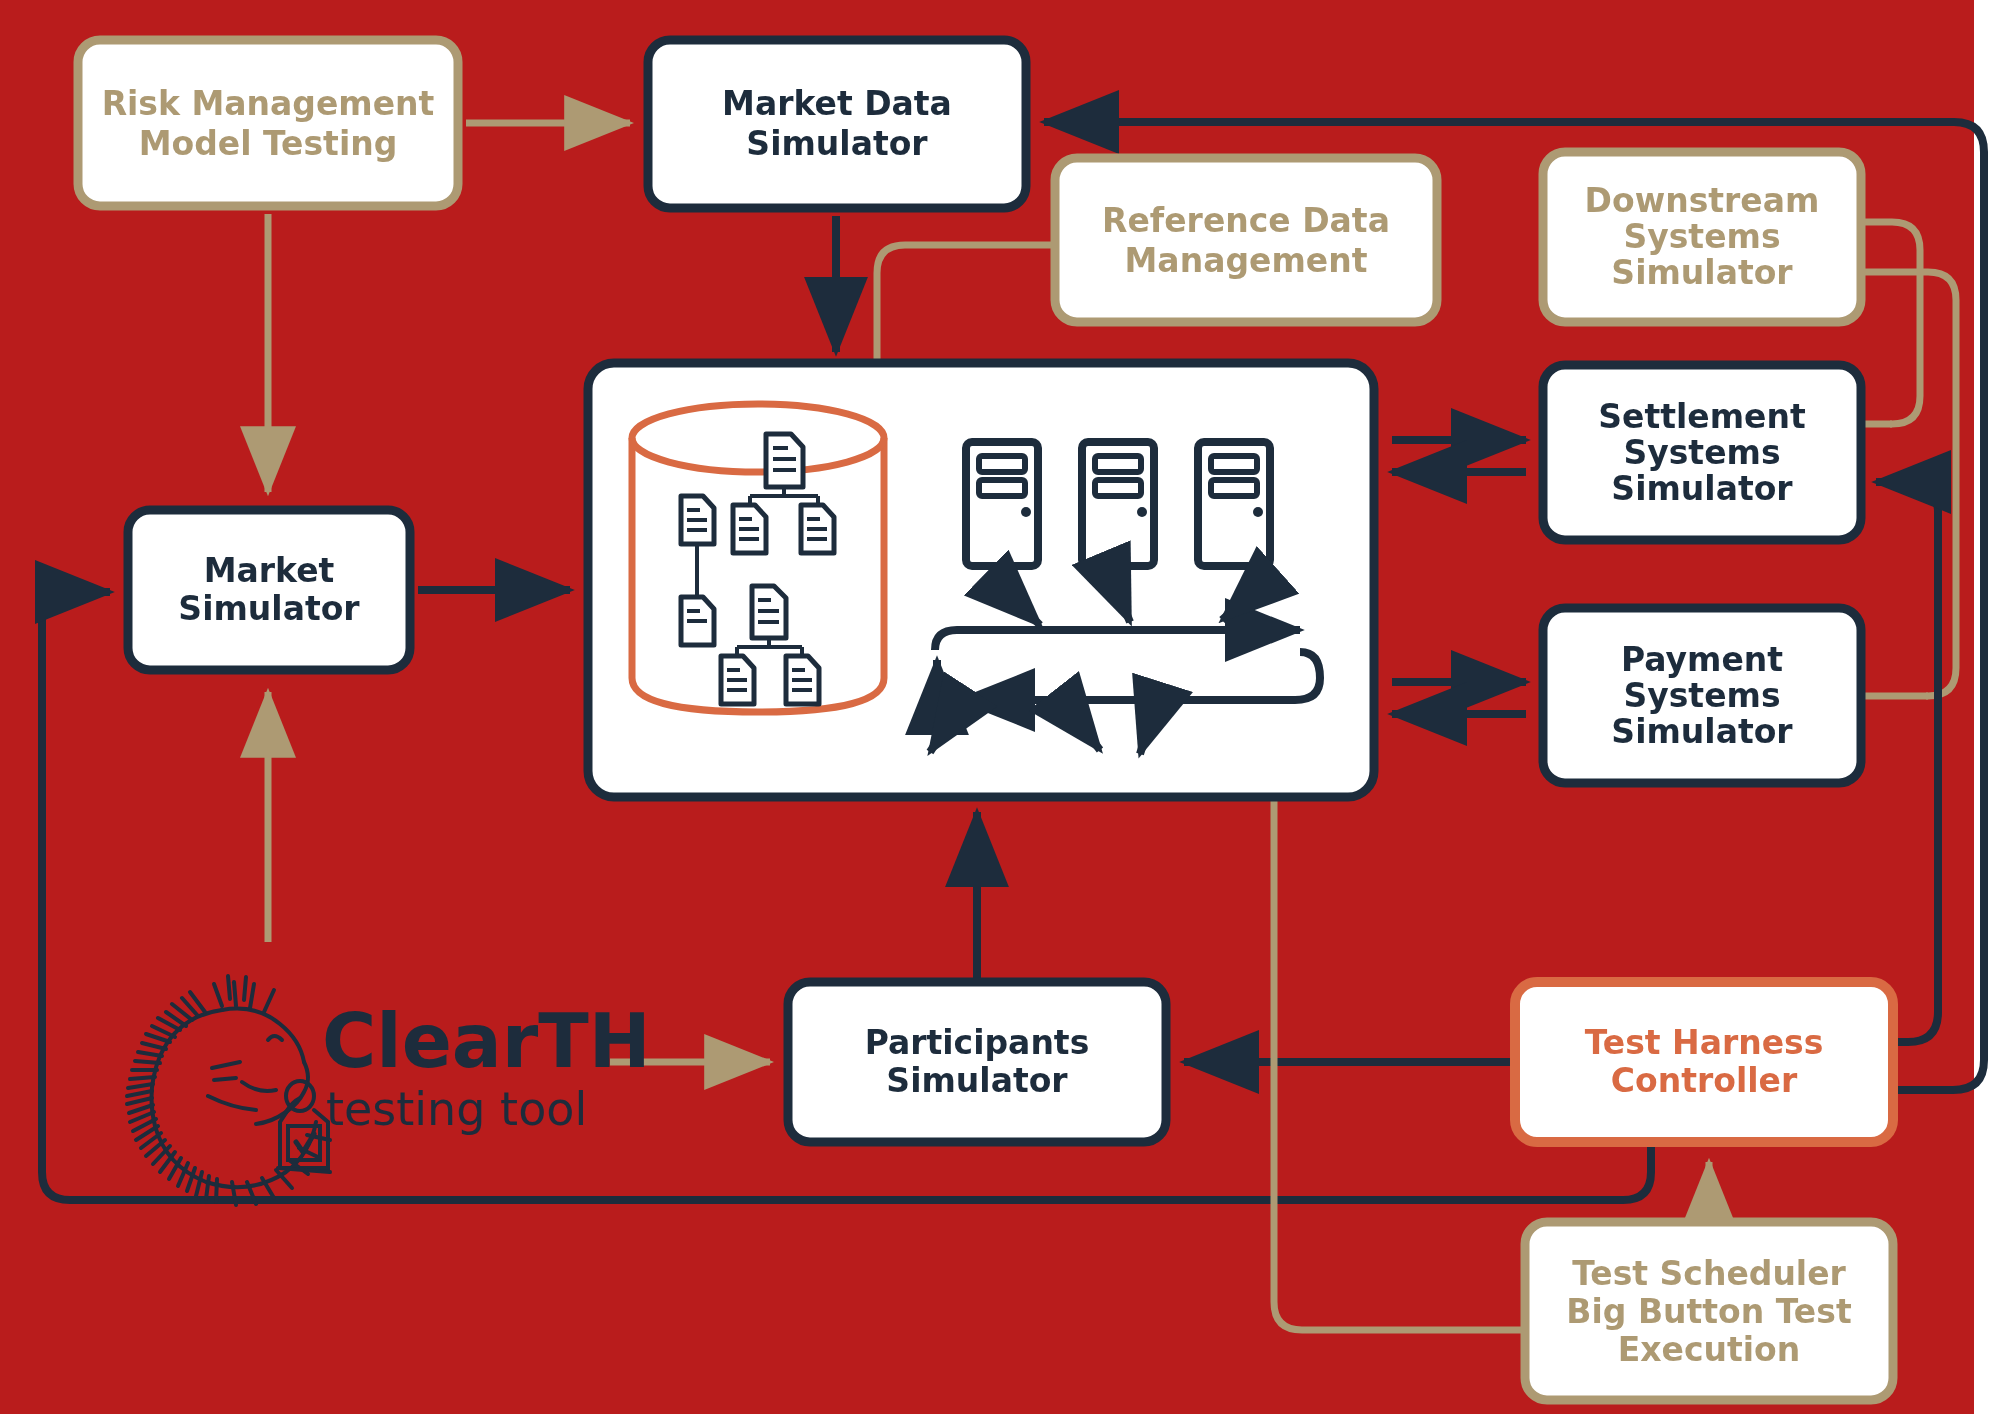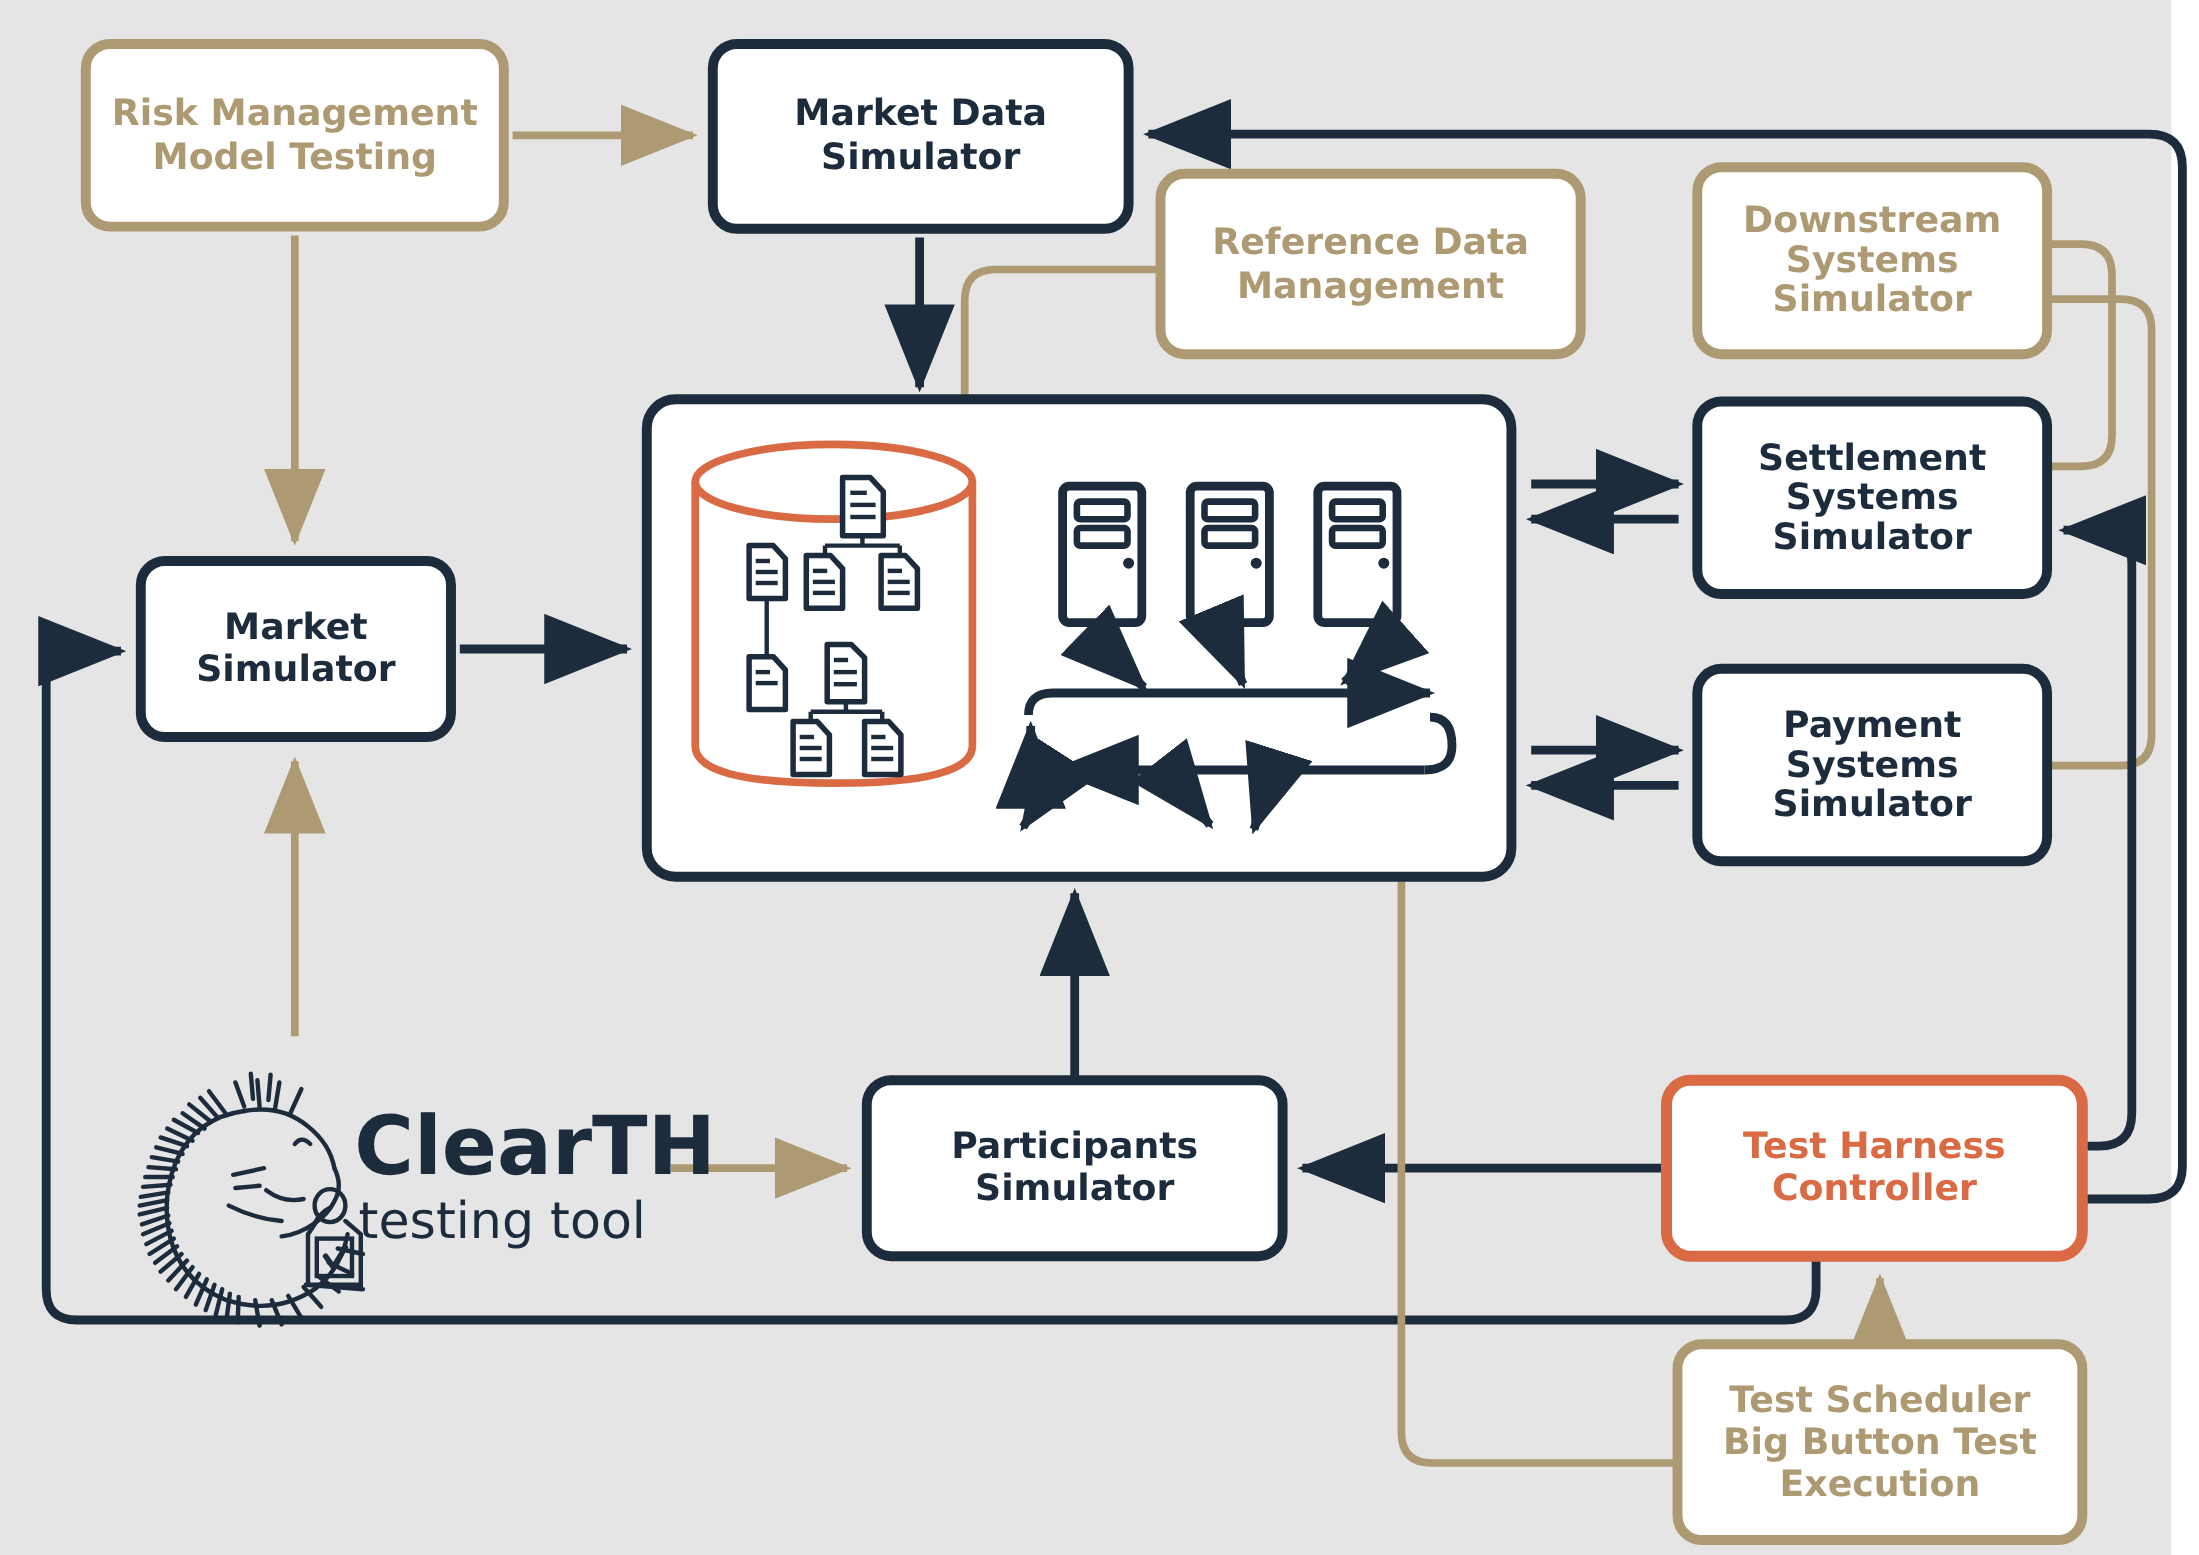--- a/index.html
+++ b/index.html
@@ -10,21 +10,21 @@
   body {
     width: 1999px;
     height: 1414px;
     font-family: "DejaVu Sans", sans-serif;
     overflow: hidden;
   }
   #stage {
     position: relative;
     width: 1974px;
     height: 1414px;
-    background: #e5e5e5;
+    background: #b91c1c;
   }
   svg#diagram {
     position: absolute;
     top: 0; left: 0;
     width: 1999px;
     height: 1414px;
   }
   .node-label {
     font-family: "DejaVu Sans", sans-serif;
     font-weight: bold;

